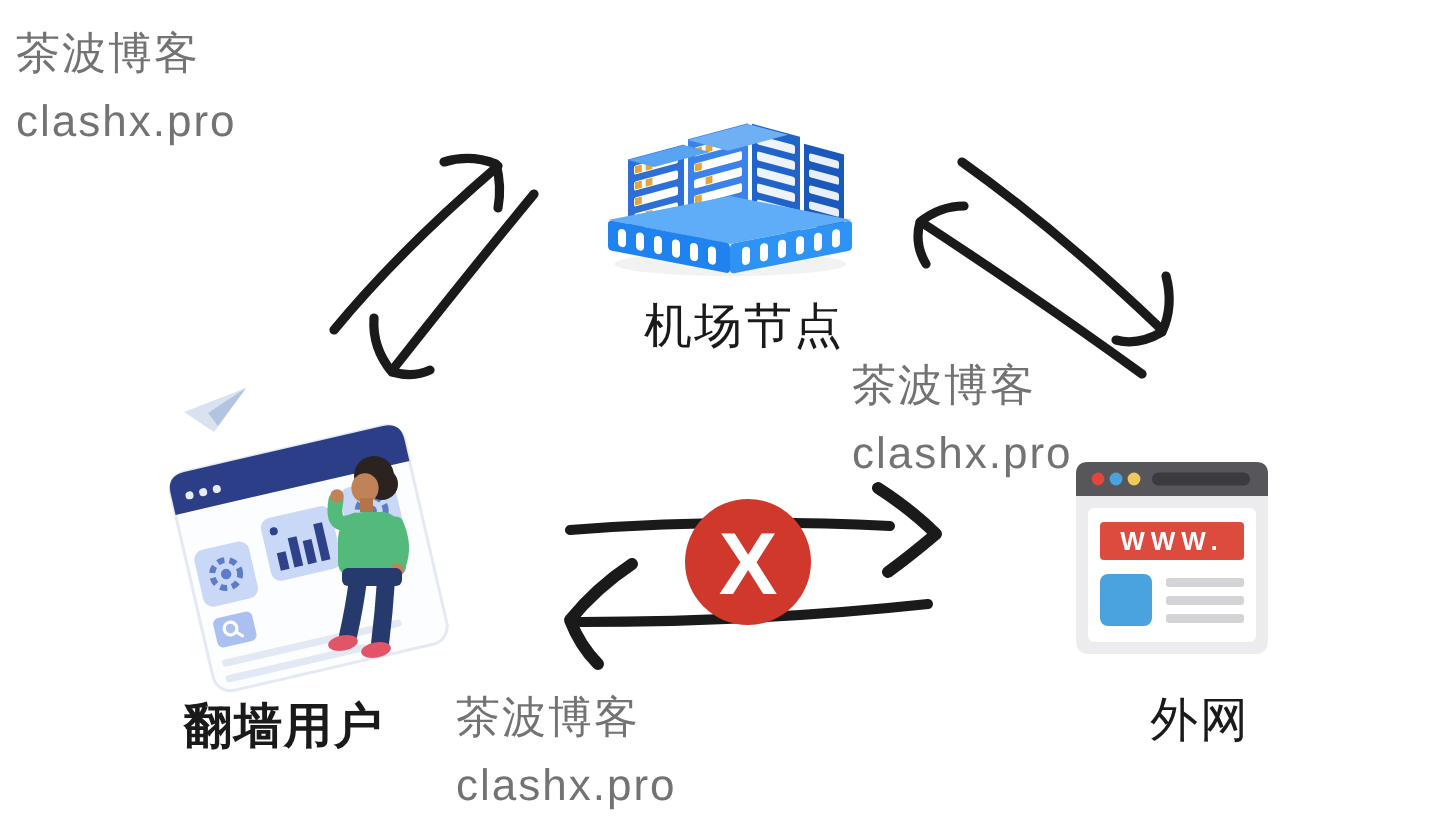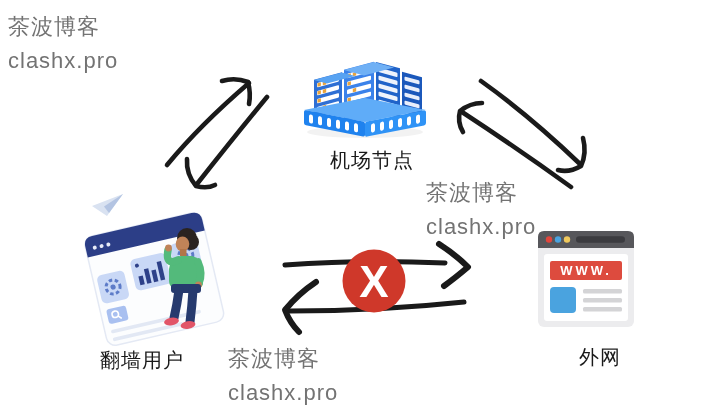--- a/index.html
+++ b/index.html
@@ -7,21 +7,21 @@
     position:relative;width:720px;height:420px;background:#ffffff;overflow:hidden;
     font-family:"Liberation Sans","DejaVu Sans",sans-serif;
   }
   .abs{position:absolute;}
   .wm{
     position:absolute;color:#737373;font-size:22px;line-height:34px;
     letter-spacing:1px;white-space:nowrap;user-select:none;
   }
   .node-label{
     position:absolute;width:140px;text-align:center;color:#1a1a1a;
-    font-size:20px;font-weight:500;letter-spacing:1px;white-space:nowrap;
+    font-size:24px;font-weight:500;letter-spacing:1px;white-space:nowrap;
   }
 </style>
 </head>
 <body>
 
 <div class="stage">
 
   <div class="wm" style="left:8px;top:10px;">
     <div>茶波博客</div>
     <div>clashx.pro</div>
@@ -155,21 +155,21 @@
       <circle cx="90.5" cy="58" r="3.4" fill="#c08358"></circle>
       <path d="M120,72 Q125,83 121,93" fill="none" stroke="#53ba7b" stroke-width="7.5" stroke-linecap="round"></path>
       <circle cx="120.5" cy="95" r="3.4" fill="#c08358"></circle>
       <rect x="93" y="94" width="30" height="9" rx="3" fill="#263a6e"></rect>
       <path d="M101,100 Q99,115 96,128" fill="none" stroke="#263a6e" stroke-width="9" stroke-linecap="round"></path>
       <path d="M115,100 Q114,116 112,132" fill="none" stroke="#263a6e" stroke-width="9" stroke-linecap="round"></path>
       <ellipse cx="93.5" cy="131.5" rx="7.5" ry="3.8" fill="#e25568" transform="rotate(-10 93.5 131.5)"></ellipse>
       <ellipse cx="110" cy="135" rx="7.5" ry="3.8" fill="#e25568" transform="rotate(-10 110 135)"></ellipse>
     </g>
   </svg>
-  <div class="node-label" style="left:72px;top:347px;">翻墙用户</div>
+  <div class="node-label" style="left:72px;top:347px;font-weight:bold;">翻墙用户</div>
 
   <svg class="abs" style="left:538px;top:231px;" width="96" height="96" viewBox="0 0 96 96">
     <rect x="0" y="0" width="96" height="96" rx="6" fill="#ececee"></rect>
     <path d="M0,17 L96,17 L96,6 Q96,0 90,0 L6,0 Q0,0 0,6 Z" fill="#57575b"></path>
     <circle cx="11" cy="8.5" r="3.2" fill="#e2453c"></circle>
     <circle cx="20" cy="8.5" r="3.2" fill="#4aa3df"></circle>
     <circle cx="29" cy="8.5" r="3.2" fill="#f0c95c"></circle>
     <rect x="38" y="5.2" width="49" height="6.6" rx="3.3" fill="#3b3b3f"></rect>
     <rect x="6" y="23" width="84" height="67" rx="3" fill="#ffffff"></rect>
     <rect x="12" y="30" width="72" height="19" rx="2" fill="#dd4b3e"></rect>

